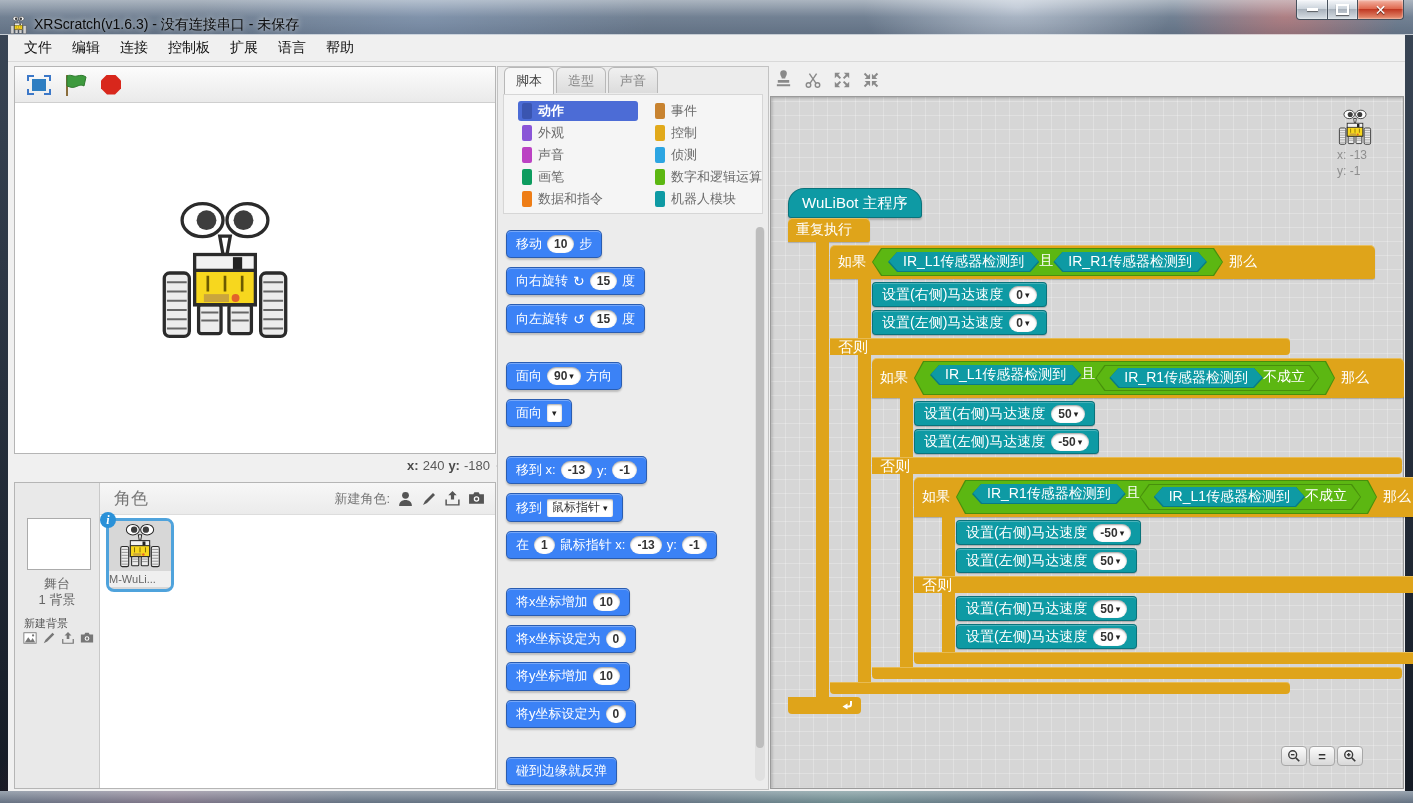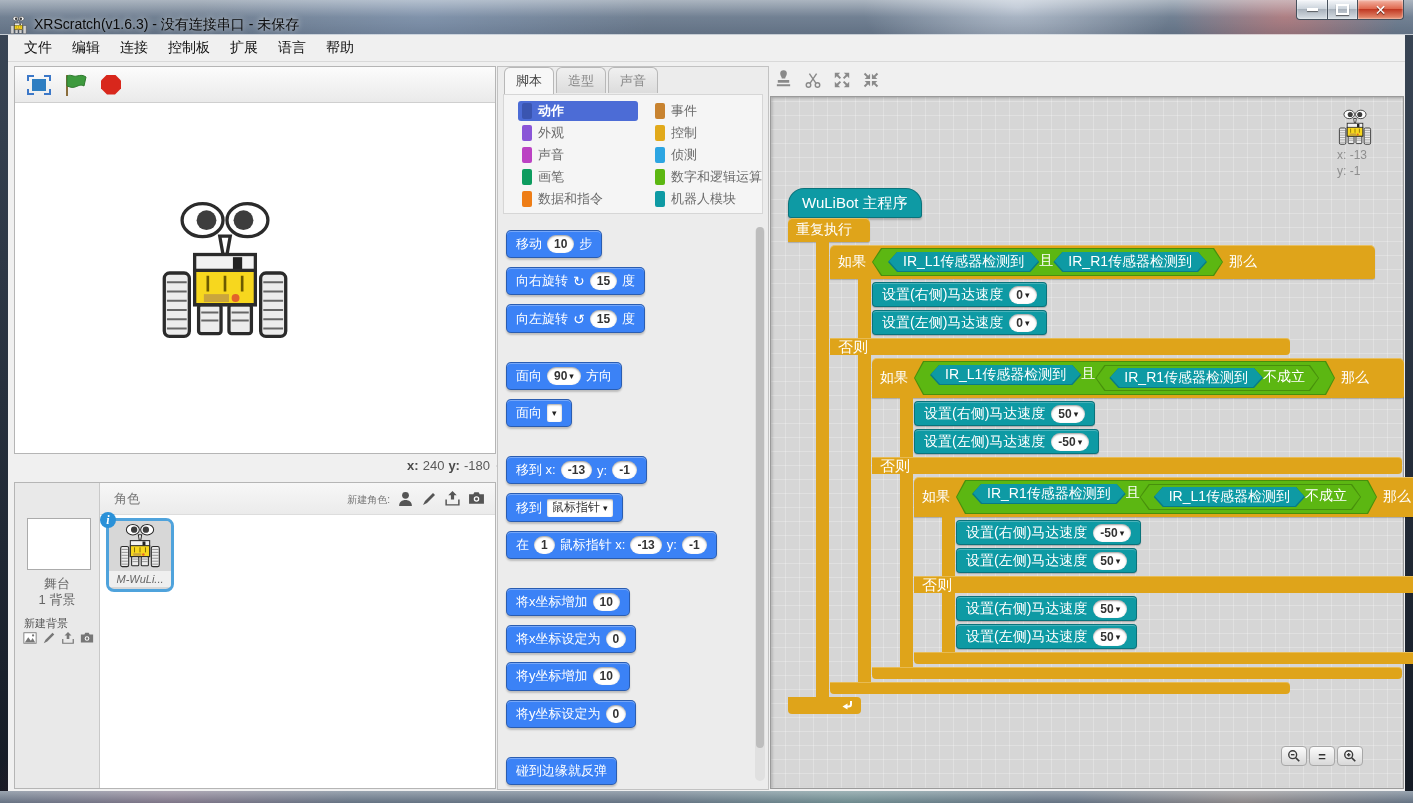--- a/index.html
+++ b/index.html
@@ -48,29 +48,29 @@
   .stage-robot{position:absolute;left:144px;top:96px;}
   .coords-row{position:absolute;left:6px;top:392px;width:488px;height:22px;display:flex;justify-content:flex-end;align-items:center;
     font-size:13px;color:#5a5a5a;gap:4px;}
   .coords-row b{font-weight:bold;color:#4a4a4a;}
   .collapse-tri{color:#9a9a9a;font-size:12px;margin-left:2px;}
   
   .sprite-panel{position:absolute;left:6px;top:420px;width:482px;height:307px;background:#fff;border:1px solid #b5b5b5;box-sizing:border-box;}
   .sp-left{position:absolute;left:0;top:0;width:85px;height:100%;background:#e9e9e9;border-right:1px solid #c9c9c9;box-sizing:border-box;}
   .sp-header{position:absolute;left:85px;right:0;top:0;height:32px;background:linear-gradient(#f7f7f7,#ebebeb);
     border-bottom:1px solid #ddd;display:flex;align-items:center;padding:0 10px 0 14px;box-sizing:border-box;}
-  .sp-title{font-size:13px;color:#777;flex:1;}
-  .newsprite{display:flex;align-items:flex-end;gap:7px;font-size:10px;color:#777;}
+  .sp-title{font-size:17px;color:#777;flex:1;}
+  .newsprite{display:flex;align-items:center;gap:7px;font-size:13px;color:#777;}
   .stage-thumb{position:absolute;left:12px;top:35px;width:62px;height:50px;background:#fff;border:1px solid #ababab;}
   .sp-left .lab{position:absolute;width:100%;text-align:center;font-size:13px;color:#666;}
   .newbk{position:absolute;left:9px;top:133px;font-size:11px;color:#555;}
   .newbk-icons{position:absolute;left:8px;top:148px;display:flex;gap:5px;}
   .sprite-tile{position:absolute;left:91px;top:35px;width:62px;height:68px;border:3px solid #4FA3DC;border-radius:8px;overflow:hidden;background:#d7d7d7;}
   .sprite-tile .thumb{height:50px;display:flex;align-items:center;justify-content:center;background:#d7d7d7;}
-  .sprite-tile .name{height:16px;background:#efefef;font-size:11px;color:#666;text-align:center;line-height:16px;font-style:italic;}
+  .sprite-tile .name{height:16px;background:#efefef;font-size:11px;color:#666;text-align:left;line-height:16px;}
   .i-badge{position:absolute;left:85px;top:29px;width:16px;height:16px;border-radius:50%;background:#2a91d8;color:#fff;
     font-family:"Liberation Serif","DejaVu Serif",serif;font-style:italic;font-weight:bold;font-size:12px;text-align:center;line-height:16px;z-index:3;}
   
   .palette{position:absolute;left:489px;top:4px;width:272px;height:724px;background:#ececec;border:1px solid #c2c2c2;box-sizing:border-box;}
   .tabs{position:absolute;left:6px;top:0;display:flex;gap:2px;}
   .tab{width:48px;height:25px;border:1px solid #b8b8b8;border-bottom:none;border-radius:6px 6px 0 0;
     background:linear-gradient(#f0f0f0,#dcdcdc);color:#888;font-size:13px;display:flex;align-items:center;justify-content:center;}
   .tab.active{background:#f7f7f7;color:#444;height:26px;}
   .cats{position:absolute;left:5px;right:5px;top:27px;height:120px;background:#f5f5f5;border:1px solid #d6d6d6;
     display:grid;grid-template-columns:133px 1fr;grid-auto-rows:22px;align-items:center;padding:5px 0 0 14px;box-sizing:border-box;}

